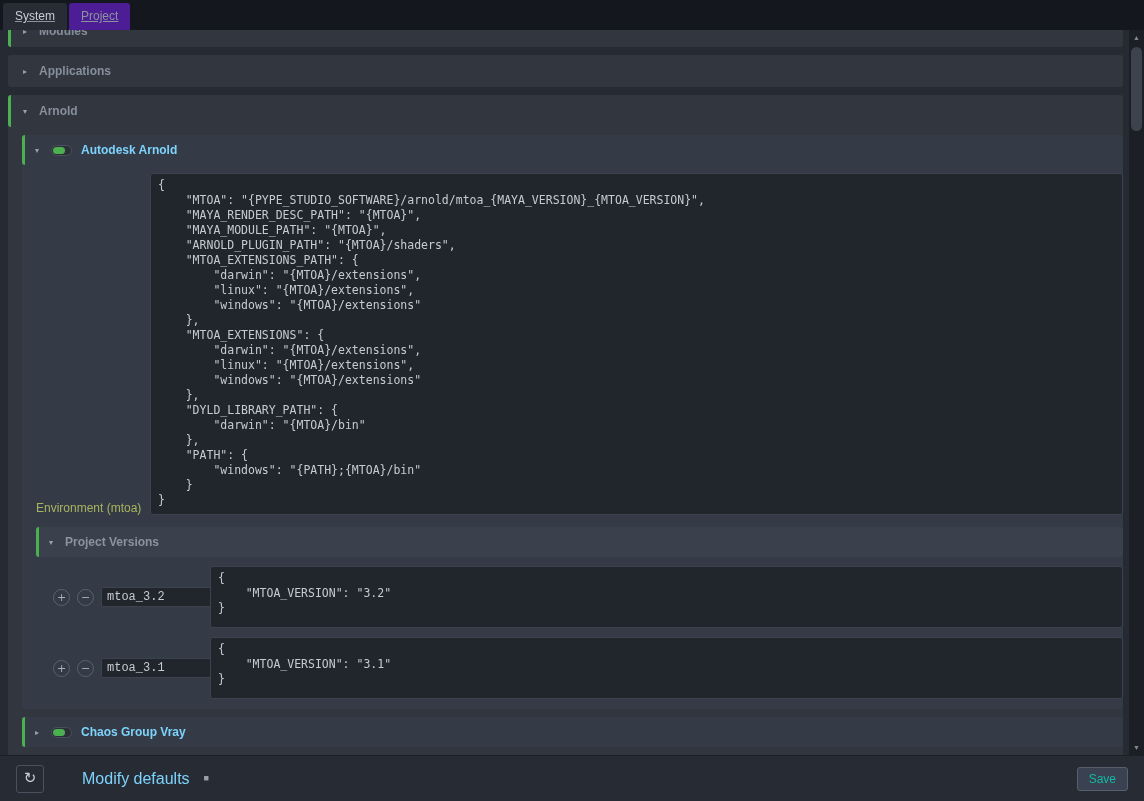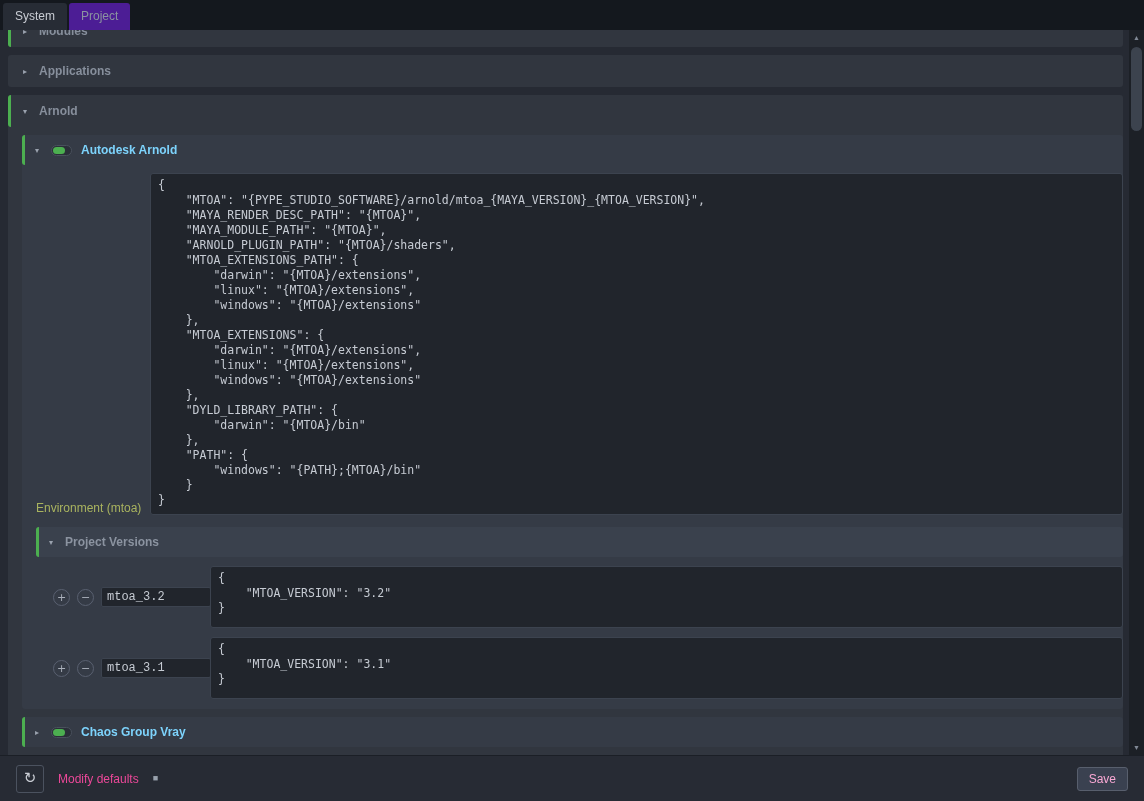--- a/index.html
+++ b/index.html
@@ -11,21 +11,21 @@
     color: #8b93a0;
     overflow: hidden;
   }
   .app { width: 1144px; height: 801px; display: flex; flex-direction: column; background: #262a33; }
 
   
   .tabbar {
     height: 30px; flex: 0 0 auto;
     background: #14181e;
     display: flex; align-items: flex-end;
-    padding: 0 0 0 3px; gap: 2px;
+    padding: 0 0 0 3px; gap: 2px; text-decoration: underline;
   }
   .tab {
     padding: 6px 12px 7px;
     font-size: 12px; color: #8b93a0;
     background: #4c1d95;
     border-radius: 3px 3px 0 0;
     cursor: default;
   }
   .tab.active { background: #272c35; color: #c9cdd4; }
 
@@ -138,26 +138,26 @@
     display: flex; align-items: center;
     padding: 0 16px; gap: 14px;
   }
   .refresh-btn {
     width: 28px; height: 28px;
     background: transparent; border: 1px solid #4b525f; border-radius: 3px;
     color: #c9cdd4; font-size: 15px; line-height: 1; padding: 0;
     display: flex; align-items: center; justify-content: center;
     font-family: "DejaVu Sans", sans-serif;
   }
-  .modify-label { font-size: 12px; color: #ec4899; }
+  .modify-label { font-size: 16px; color: #7dd3fc; margin-left: 24px; }
   .square { font-size: 9px; color: #99a1ad; line-height: 1; }
   .save-btn {
     margin-left: auto;
     background: #3a4150; border: 1px solid #585f6d; border-radius: 3px;
-    color: #f9a8d4; font-size: 12px; padding: 4px 11px;
+    color: #14b8a6; font-size: 12px; padding: 4px 11px;
     font-family: "Liberation Sans", sans-serif;
     text-align: center;
   }
 </style>
 </head>
 <body>
 
 <div class="app">
 
   <div class="tabbar">

